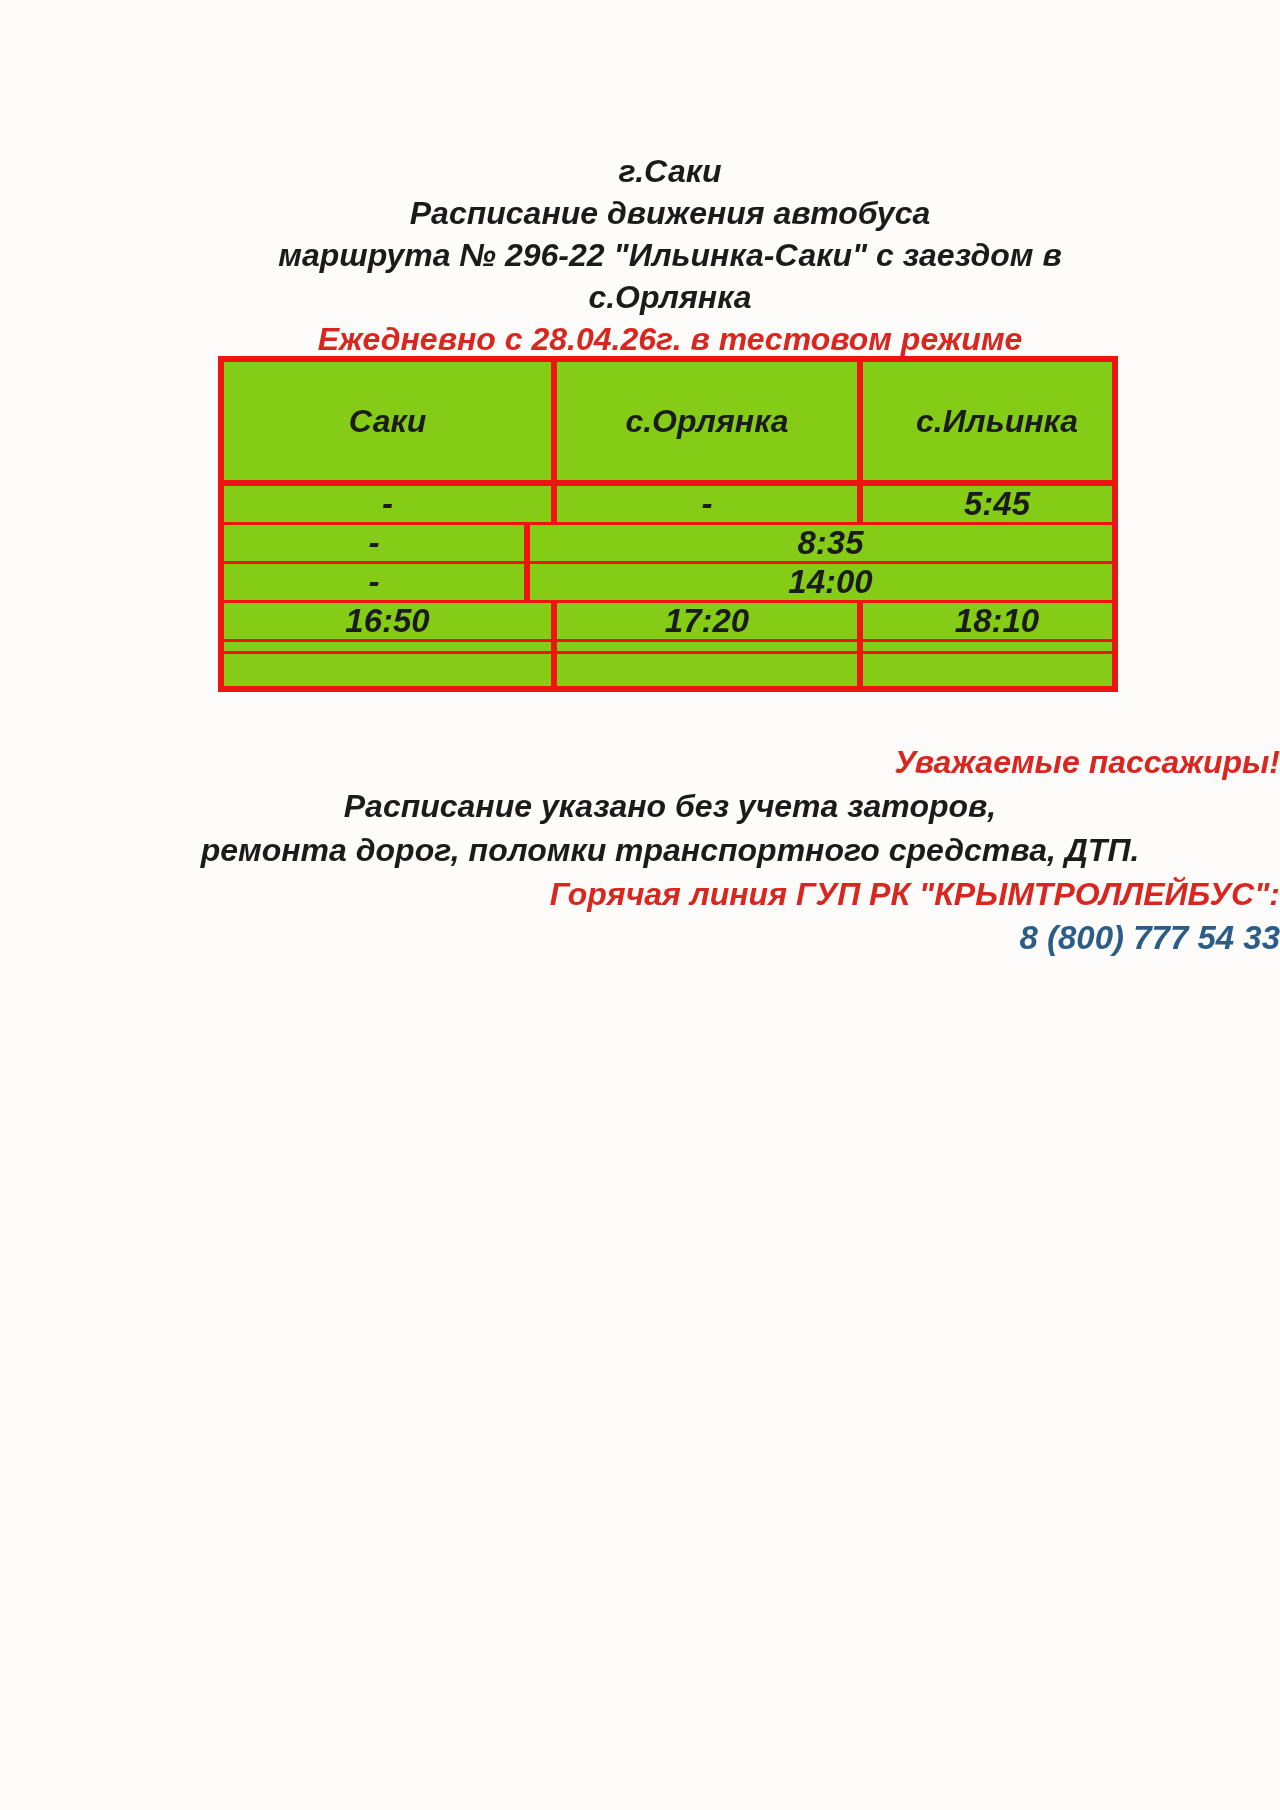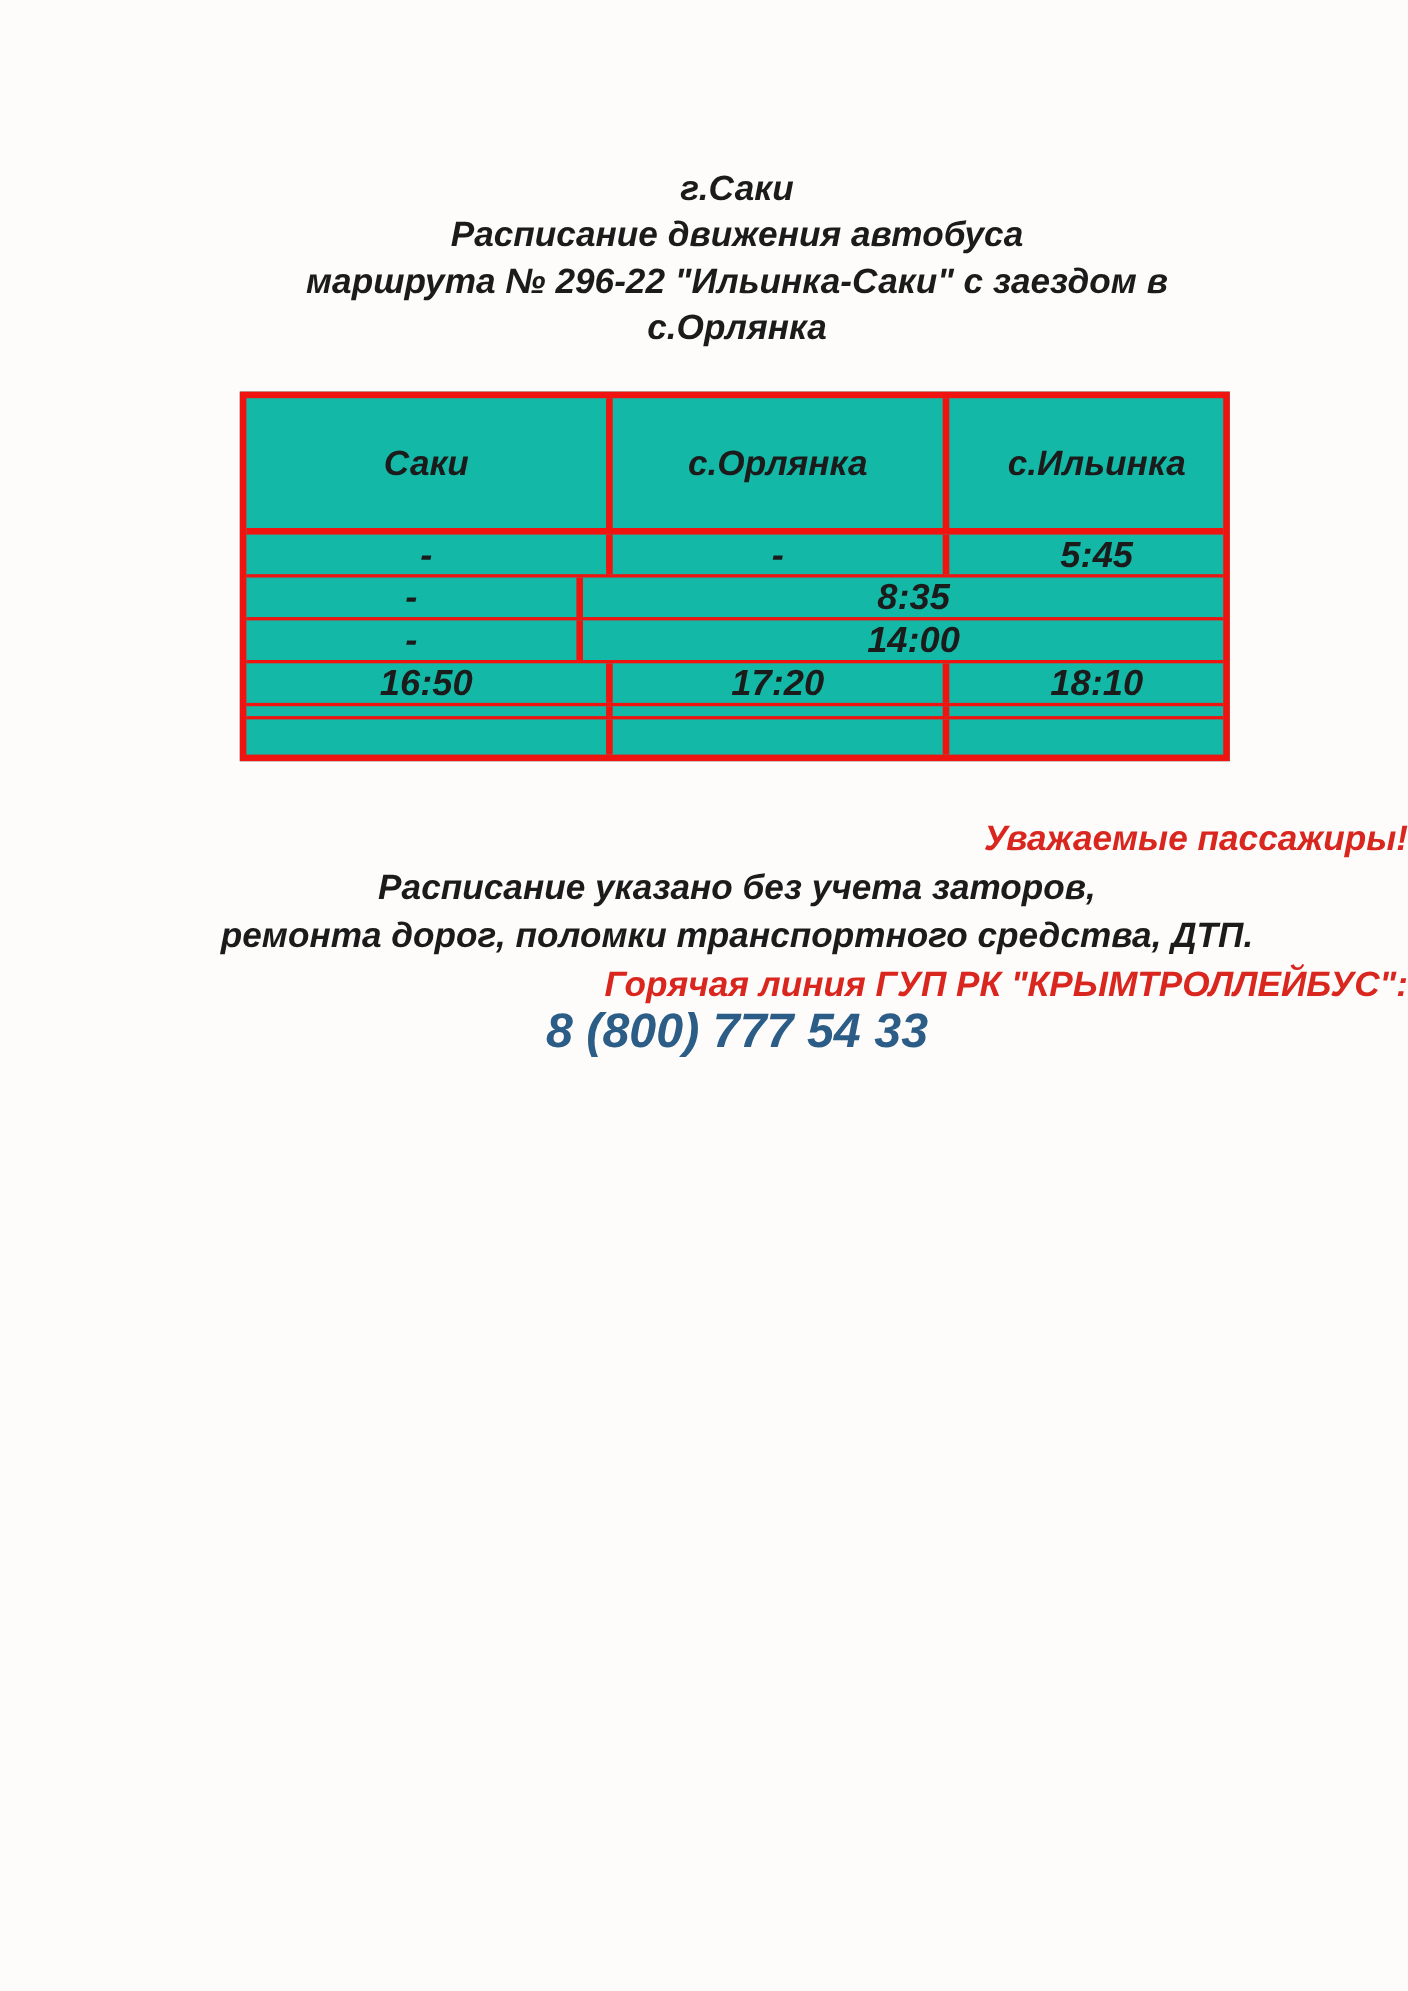--- a/index.html
+++ b/index.html
@@ -21,51 +21,52 @@
   }
   .title-block{
     position:absolute;top:150px;left:60px;width:1220px;
     text-align:center;font-size:32px;line-height:42px;
   }
   .title-line{white-space:nowrap;}
   .mode-note{color:var(--red-text);}
   .schedule-table{
     position:absolute;top:356px;left:218px;width:900px;height:336px;
     border:6px solid var(--red-border);
-    background:#14b8a6;
+    background:#84cc16;
     display:flex;flex-direction:column;
   }
   .trow{display:flex;width:100%;}
   .cell{
     display:flex;align-items:center;justify-content:center;
     overflow:hidden;
   }
   .c0{width:333px;border-right:6px solid var(--red-border);}
   .c1{width:306px;border-right:6px solid var(--red-border);}
   .c2{flex:1;margin-left:19px;}
   .header-row{height:124px;border-bottom:6px solid var(--red-border);font-size:32px;}
   .data-row{height:39px;border-bottom:3px solid var(--red-border);font-size:33px;}
   .gap-row{height:12px;border-bottom:3px solid var(--red-border);}
   .empty-row{flex:1;}
   .notice-block{
     position:absolute;top:740px;left:60px;width:1220px;
     text-align:center;font-size:32px;line-height:44px;
   }
   .notice-red{color:var(--red-text);text-align:right;}
   .notice-black{color:var(--ink);}
-  .notice-phone{color:var(--blue);font-size:44px;}
+  .notice-phone{color:var(--blue);font-size:33px;text-align:right;}
 </style>
 </head>
 <body>
 
 <div class="title-block">
   <div class="title-line">г.Саки</div>
   <div class="title-line">Расписание движения автобуса</div>
   <div class="title-line">маршрута № 296-22 "Ильинка-Саки" с заездом в</div>
   <div class="title-line">с.Орлянка</div>
+  <div class="title-line mode-note">Ежедневно с 28.04.26г. в тестовом режиме</div>
 </div>
 
 <div class="schedule-table">
     <div class="trow header-row">
       <div class="cell c0">Саки</div>
       <div class="cell c1">с.Орлянка</div>
       <div class="cell c2">с.Ильинка</div>
     </div>
     <div class="trow data-row">
       <div class="cell c0">-</div>

